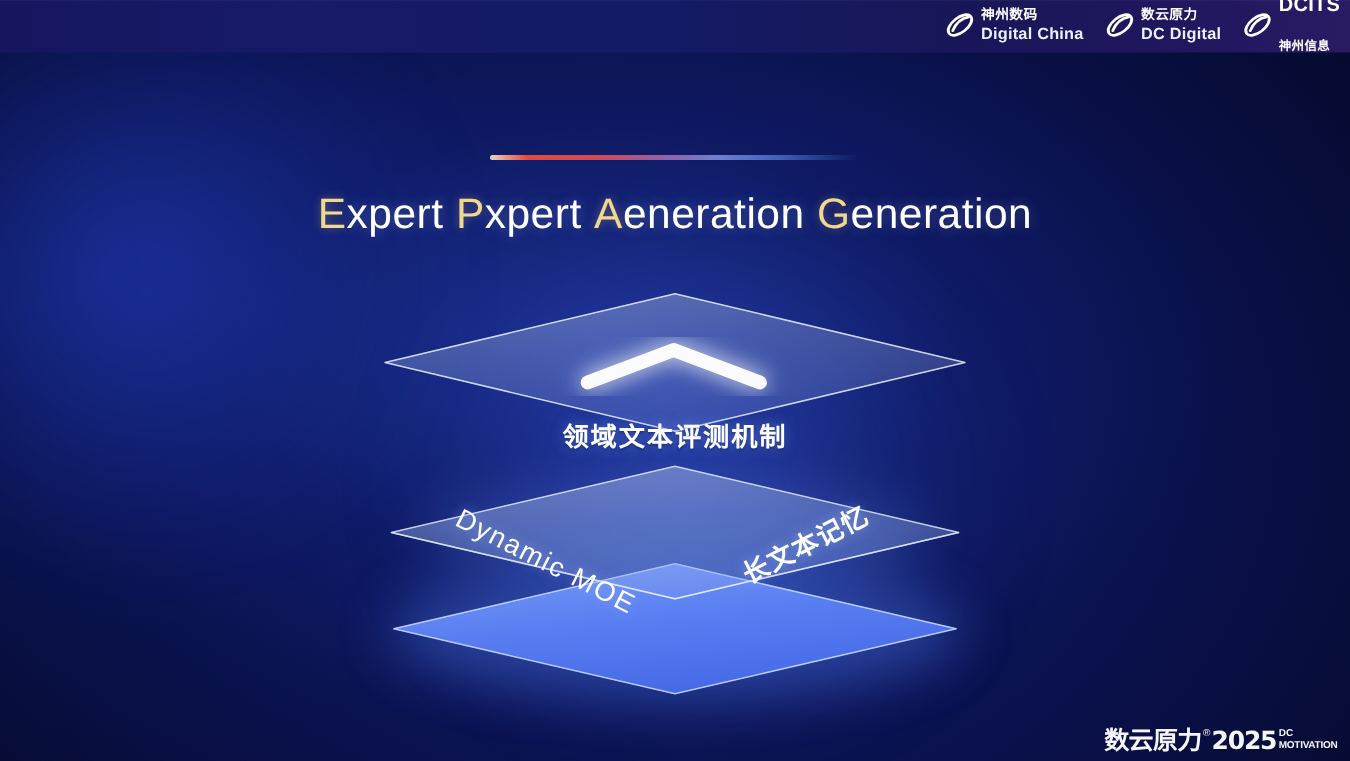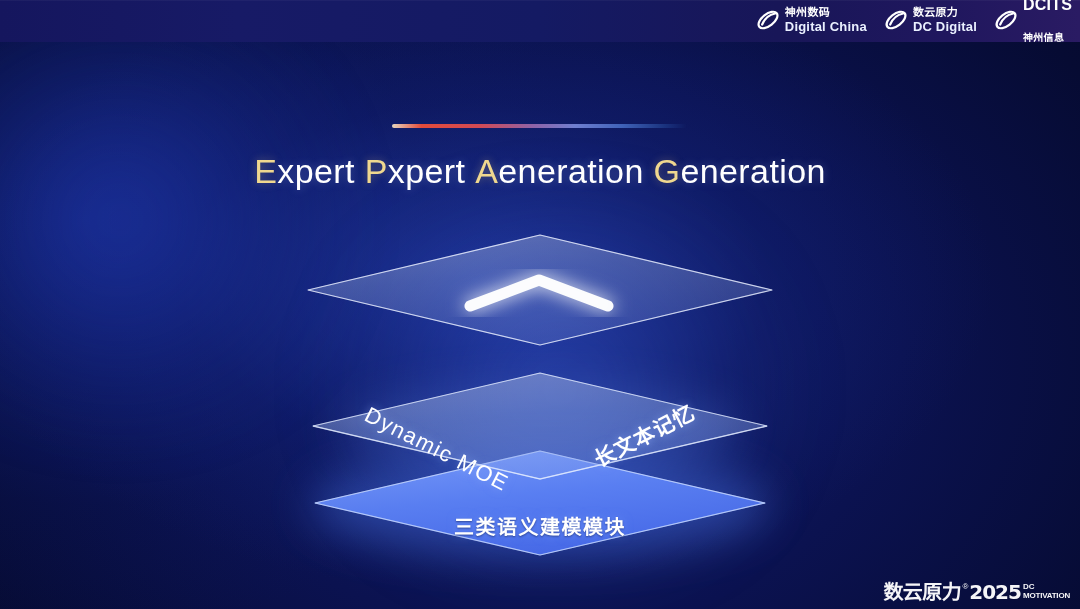--- a/index.html
+++ b/index.html
@@ -412,23 +412,23 @@
         <path d="M540 235 L772 290 L540 345 L308 290 Z" fill="url(#gTop)" stroke="#e2eaff" stroke-width="1.2" stroke-opacity="0.80" stroke-linejoin="round"></path>
         <path d="M540 235 L772 290 L540 345 L308 290 Z" fill="none" stroke="#ffffff" stroke-width="0.6" stroke-opacity="0.40" stroke-linejoin="round"></path>
       </g>
 
       <g filter="url(#softGlow)">
         <path d="M470 306 L539 280 L608 306" fill="none" stroke="#ffffff" stroke-width="11" stroke-linecap="round" stroke-linejoin="round" opacity="0.97"></path>
       </g>
     </svg>
   </div>
 
+  <div class="layer-label" id="label-top">领域文本评测机制</div>
   <div class="layer-label" id="label-moe">Dynamic MOE</div>
   <div class="layer-label" id="label-mem">长文本记忆</div>
-  <div class="layer-label" id="label-bottom">三类语义建模模块</div>
 
   <div class="watermark">
     <span class="wm-cn">数云原力</span>
     <span class="wm-reg">®</span>
     <span class="wm-year">2025</span>
     <span class="wm-dc-block">
       <span class="wm-dc">DC</span>
       <span class="wm-motivation">MOTIVATION</span>
     </span>
   </div>

